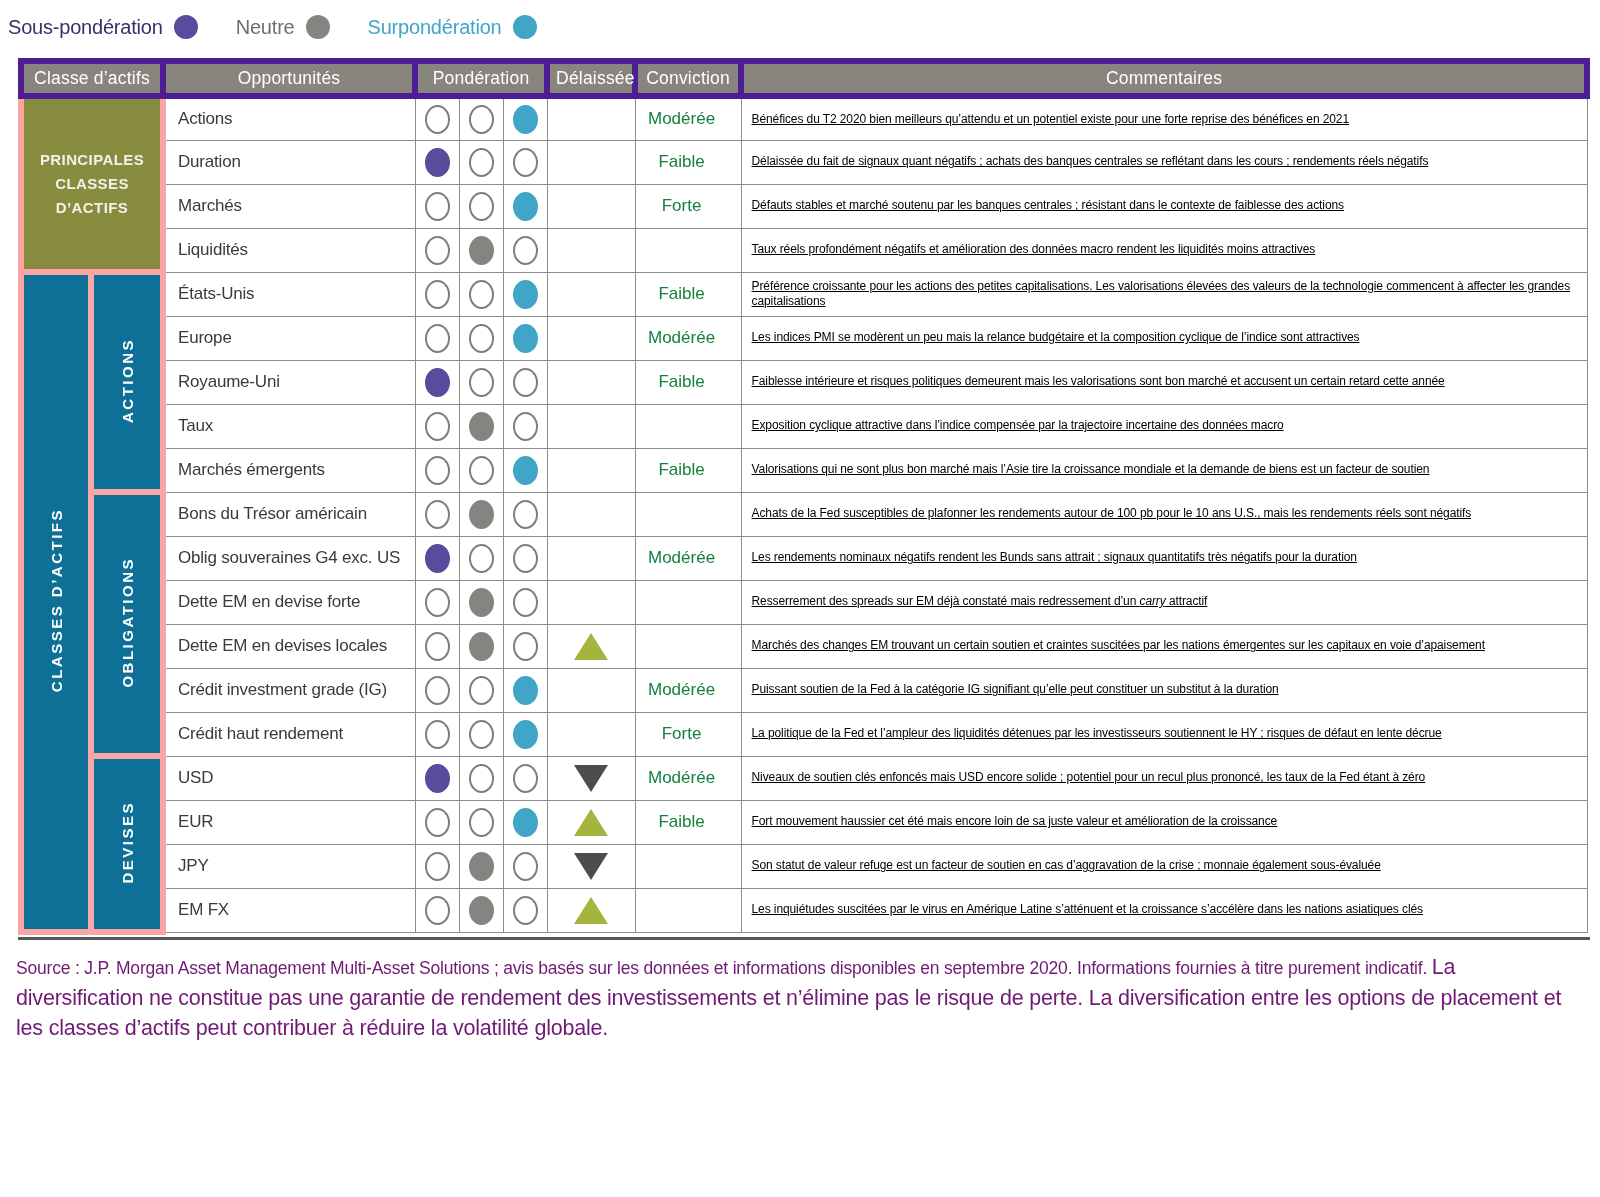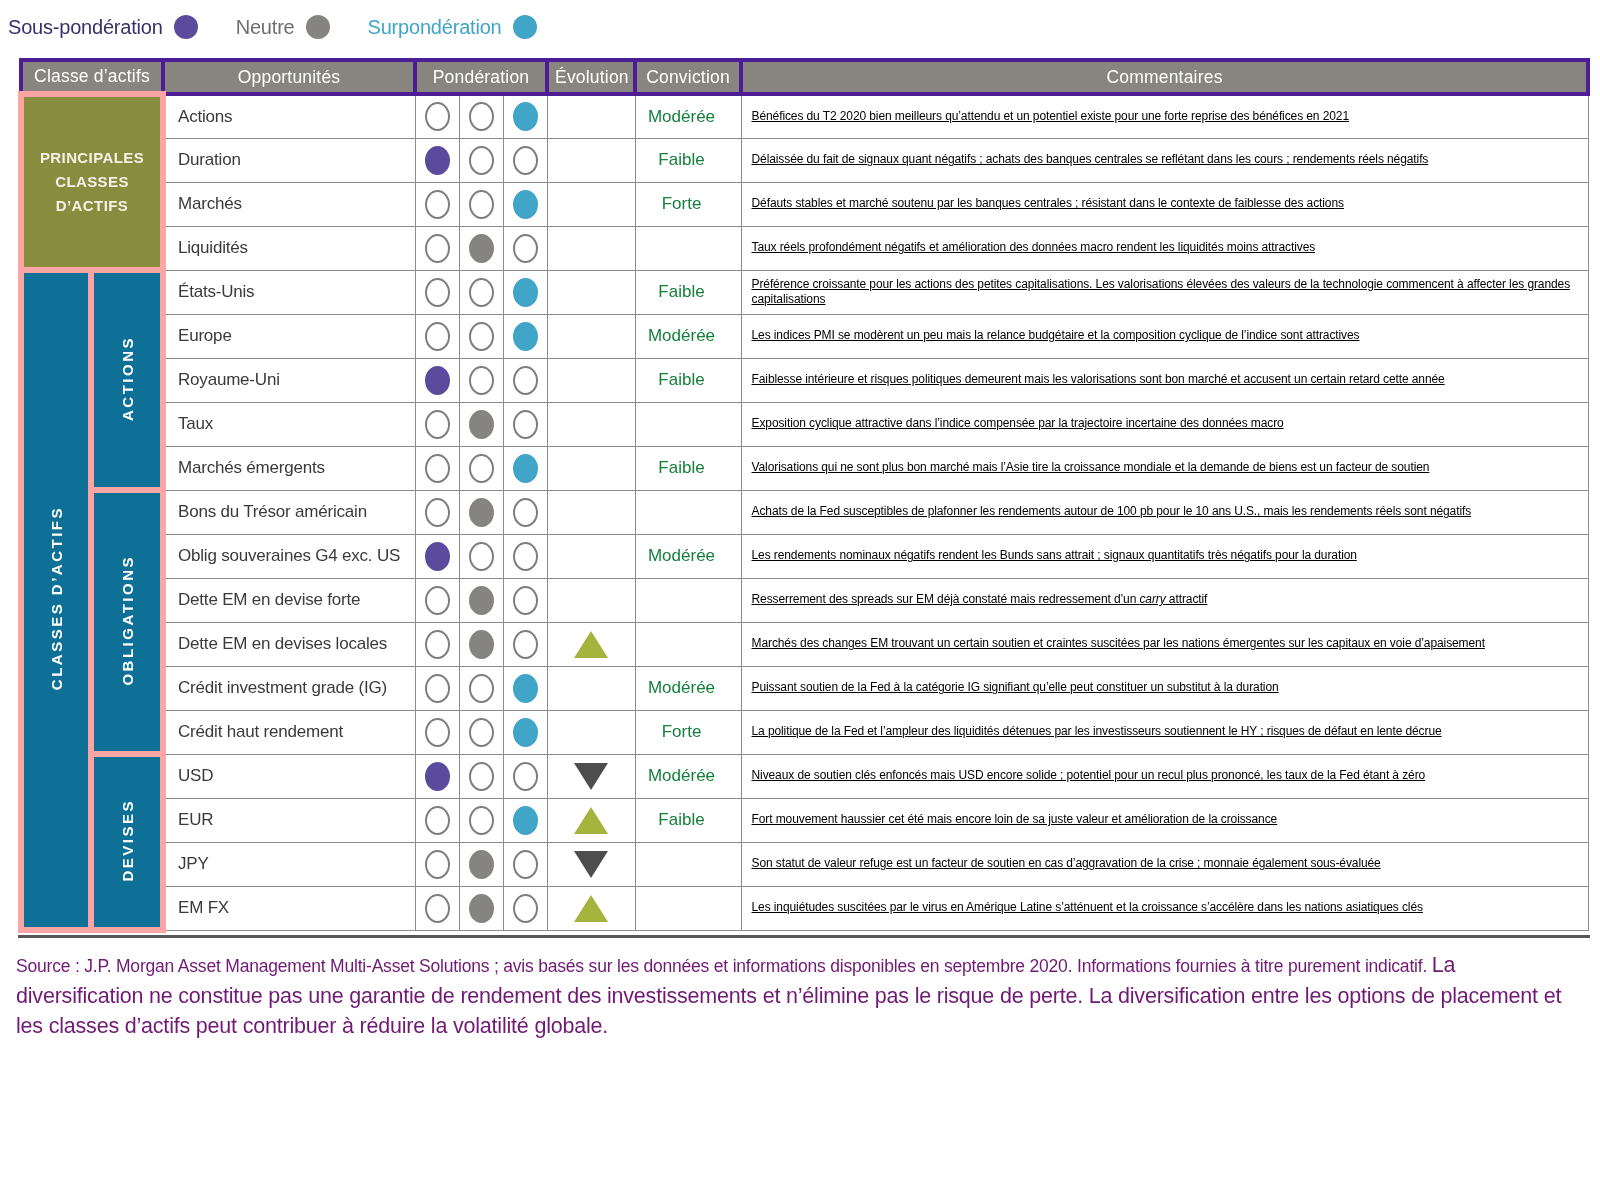--- a/index.html
+++ b/index.html
@@ -37,21 +37,21 @@
   .legend-dot.neutral{background:var(--neutral-dot);}
   .legend-dot.over{background:var(--over);}
 
   
   table.asset-table{
     border-collapse:collapse;table-layout:fixed;
     width:1572px;margin-left:10px;margin-top:14px;
   }
   th{
     background:var(--header-bg);color:#fff;font-weight:normal;
-    font-size:17.5px;height:34px;padding:4px 6px;border:4px solid #4c1d95;
+    font-size:17.5px;height:34px;padding:4px 6px;border:6px solid #4c1d95;
     text-align:center;letter-spacing:0.2px;
   }
   td.cell{border:1px solid var(--border);background:#fff;height:44px;vertical-align:middle;}
   td.label-cell{font-size:17px;color:#3a3a3a;padding:4px 4px 4px 12px;letter-spacing:-0.2px;}
   td.dot-cell{text-align:center;padding:2px 0;}
   td.evo-cell{text-align:center;}
   td.conv-cell{text-align:center;padding-right:14px;font-size:17px;color:#15803d;}
   td.comment-cell{font-size:12px;line-height:1.28;padding:5px 10px;color:#000000;letter-spacing:-0.1px;text-decoration:underline;}
 
   td.group{border:6px solid #fca5a5;color:#fff;text-align:center;vertical-align:middle;padding:0;}
@@ -118,21 +118,21 @@
         <col style="width:44px">
       <col style="width:88px">
         <col style="width:106px">
         <col>
     </colgroup>
     <thead>
       <tr>
         <th colspan="2">Classe d’actifs</th>
         <th>Opportunités</th>
         <th colspan="3">Pondération</th>
-        <th>Évolution</th>
+        <th>Délaissée</th>
         <th>Conviction</th>
         <th>Commentaires</th>
       </tr>
     </thead>
     <tbody>
         <tr>
           <td class="group olive" rowspan="4" colspan="2"><span class="group-label-h">PRINCIPALES CLASSES D’ACTIFS</span></td>
           <td class="cell label-cell">Actions</td>
           <td class="cell dot-cell"><span class="dot"></span></td>
           <td class="cell dot-cell"><span class="dot"></span></td>

